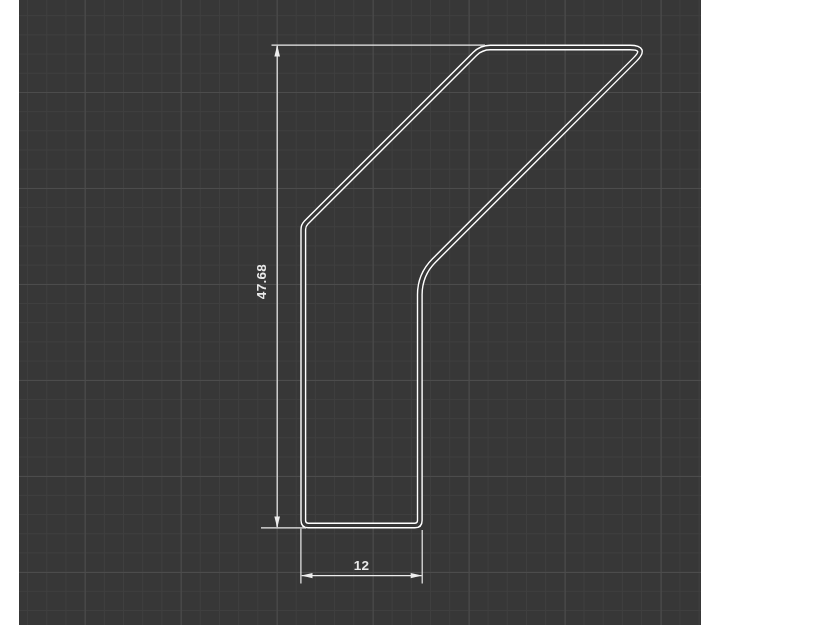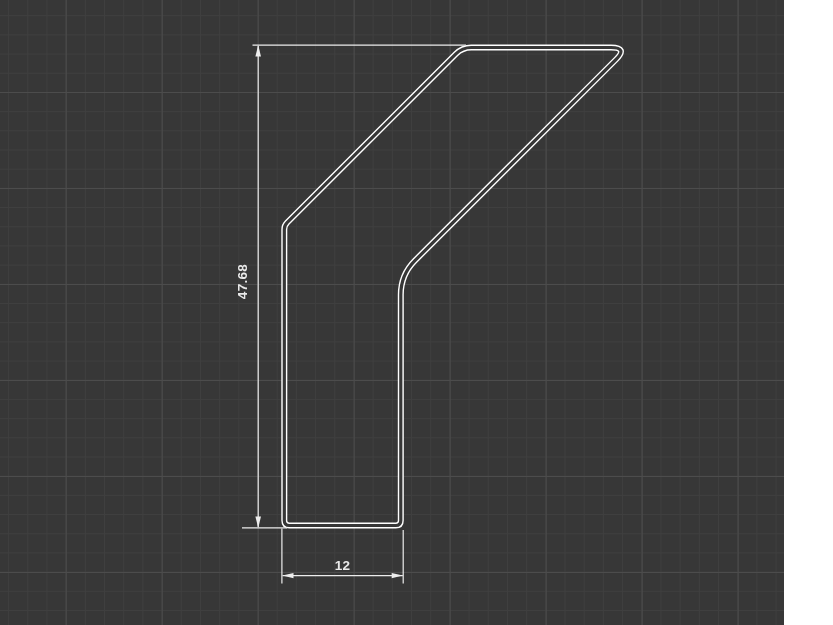--- a/index.html
+++ b/index.html
@@ -5,31 +5,32 @@
   html, body {
     margin: 0;
     padding: 0;
     width: 833px;
     height: 625px;
     overflow: hidden;
     font-family: "Liberation Sans", sans-serif;
   }
   .viewport {
     position: relative;
-    width: 784px;
+    width: 682px;
     height: 625px;
     background-color: #373737;
     
     background-image:
       linear-gradient(#4c4c4c 1px, transparent 1px),
       linear-gradient(90deg, #4c4c4c 1px, transparent 1px),
       linear-gradient(#3f3f3f 1px, transparent 1px),
       linear-gradient(90deg, #3f3f3f 1px, transparent 1px);
     background-size: 96px 96px, 96px 96px, 19.2px 19.2px, 19.2px 19.2px;
     background-position: 0 92px, 65.7px 0, 0 15.2px, 8.1px 0;
+    margin-left: 19px;
   }
   svg.sketch {
     position: absolute;
     left: 0;
     top: 0;
     display: block;
   }
   .profile-outer {
     fill: none;
     stroke: #ffffff;

